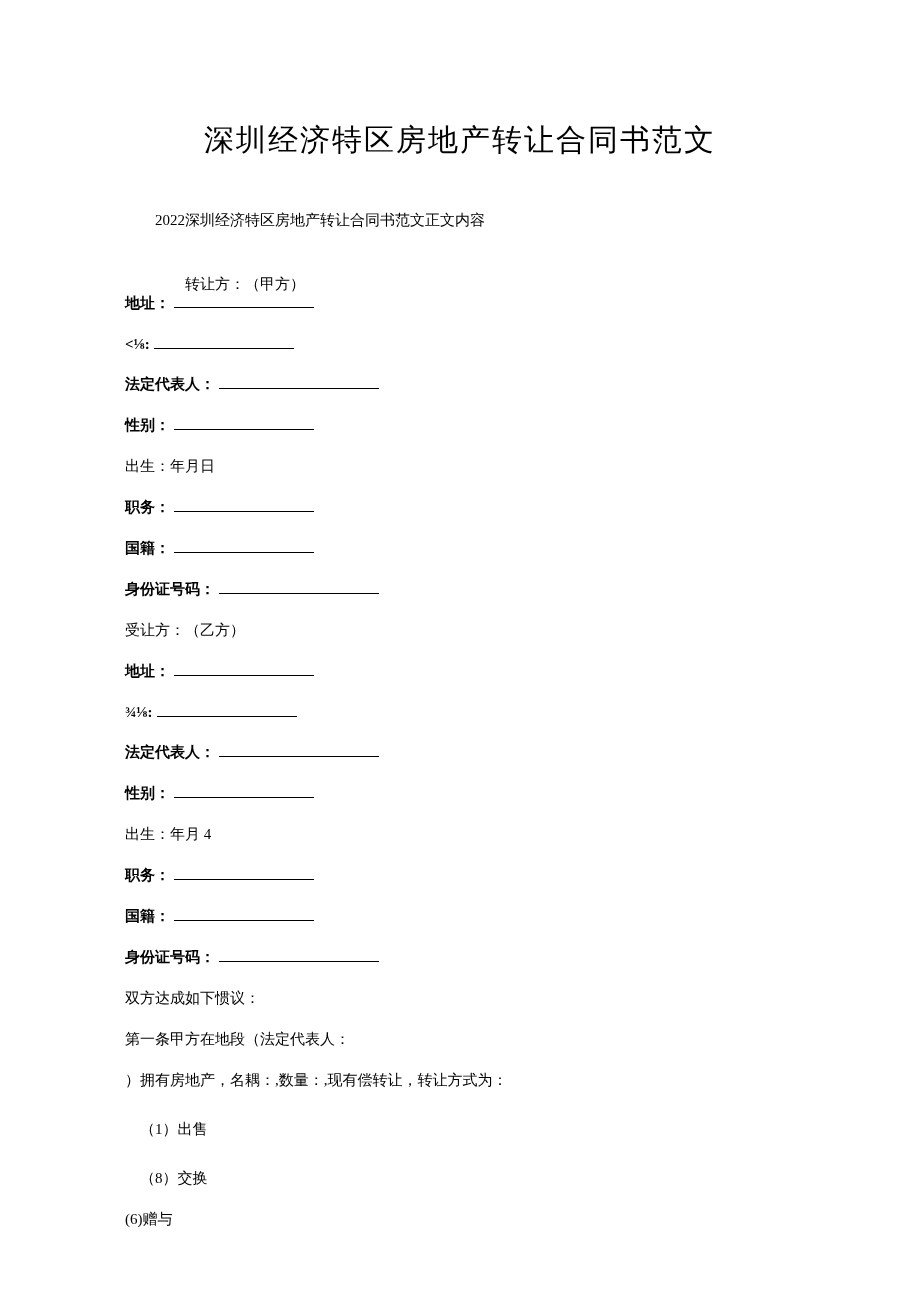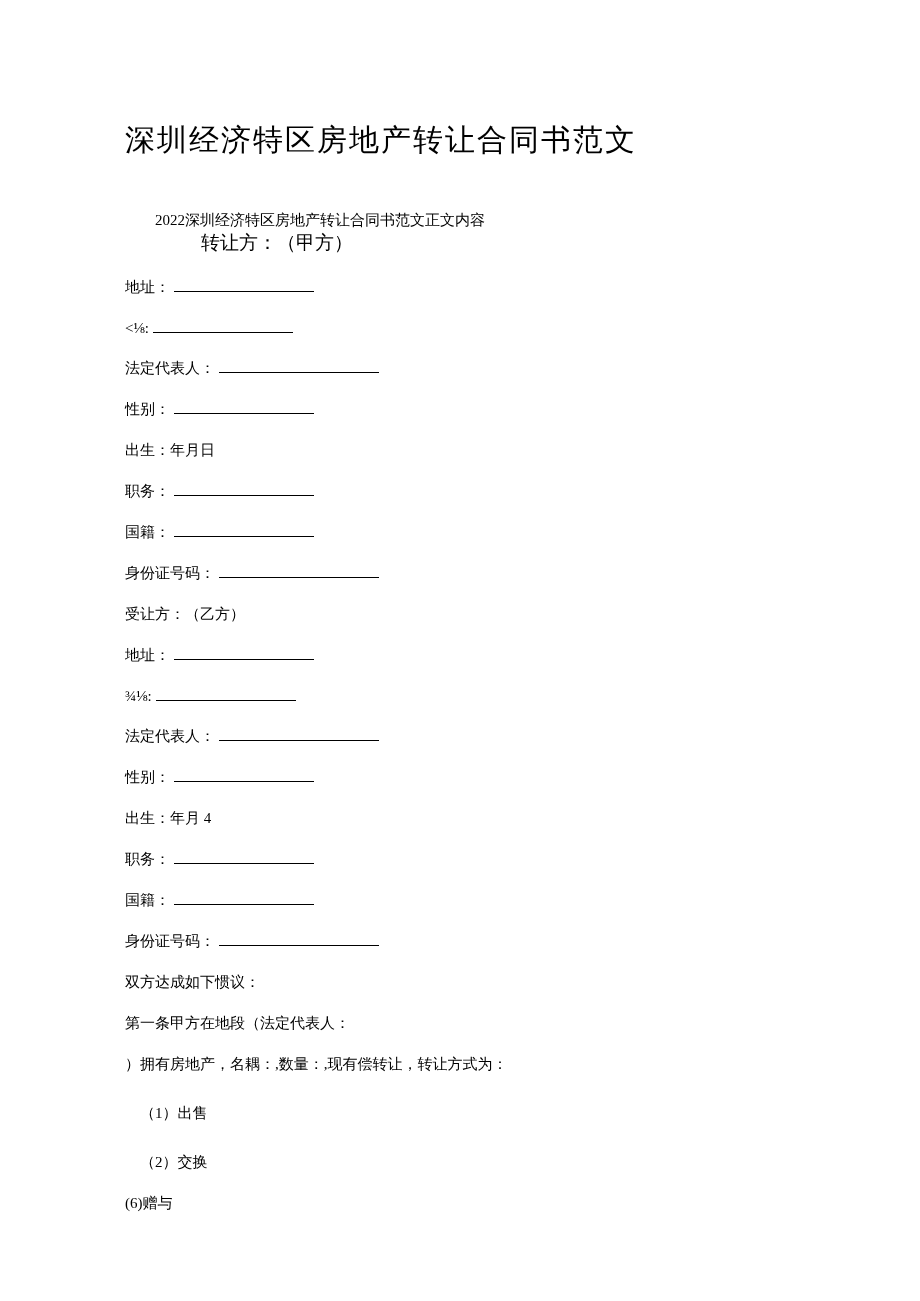--- a/index.html
+++ b/index.html
@@ -10,38 +10,40 @@
     body {
       background: #ffffff;
       width: 920px;
       height: 1301px;
       font-family: "SimSun", "宋体", serif;
       color: #000000;
       padding: 120px 125px 0 125px;
     }
     .title {
       font-size: 30px;
+      text-align: center;
       margin-bottom: 50px;
       letter-spacing: 2px;
       font-weight: normal;
     }
     .subtitle {
       font-size: 15px;
+      margin-bottom: 45px;
       text-indent: 2em;
     }
     .indent-line {
-      font-size: 19px;
-      margin-bottom: 22px;
+      font-size: 15px;
       text-indent: 4em;
     }
     .line {
       font-size: 15px;
       margin-bottom: 22px;
       display: flex;
       align-items: baseline;
+      font-weight: bold;
     }
     .line-plain {
       font-size: 15px;
       margin-bottom: 22px;
       font-family: Liberation Serif, serif;
     }
     .label {
       white-space: nowrap;
     }
     .blank {
@@ -145,15 +147,15 @@
 </div>
 
 <p class="line-plain">双方达成如下惯议：</p>
 
 <p class="line-plain">第一条甲方在地段（法定代表人：</p>
 
 <p class="line-plain">）拥有房地产，名耦：,数量：,现有偿转让，转让方式为：</p>
 
 <p class="line-plain indent-1">（1）出售</p>
 
-<p class="line-plain indent-1">（2）交换</p>
+<p class="line-plain indent-1">（8）交换</p>
 
 <p class="line-plain">(6)赠与</p>
 
 </body></html>

